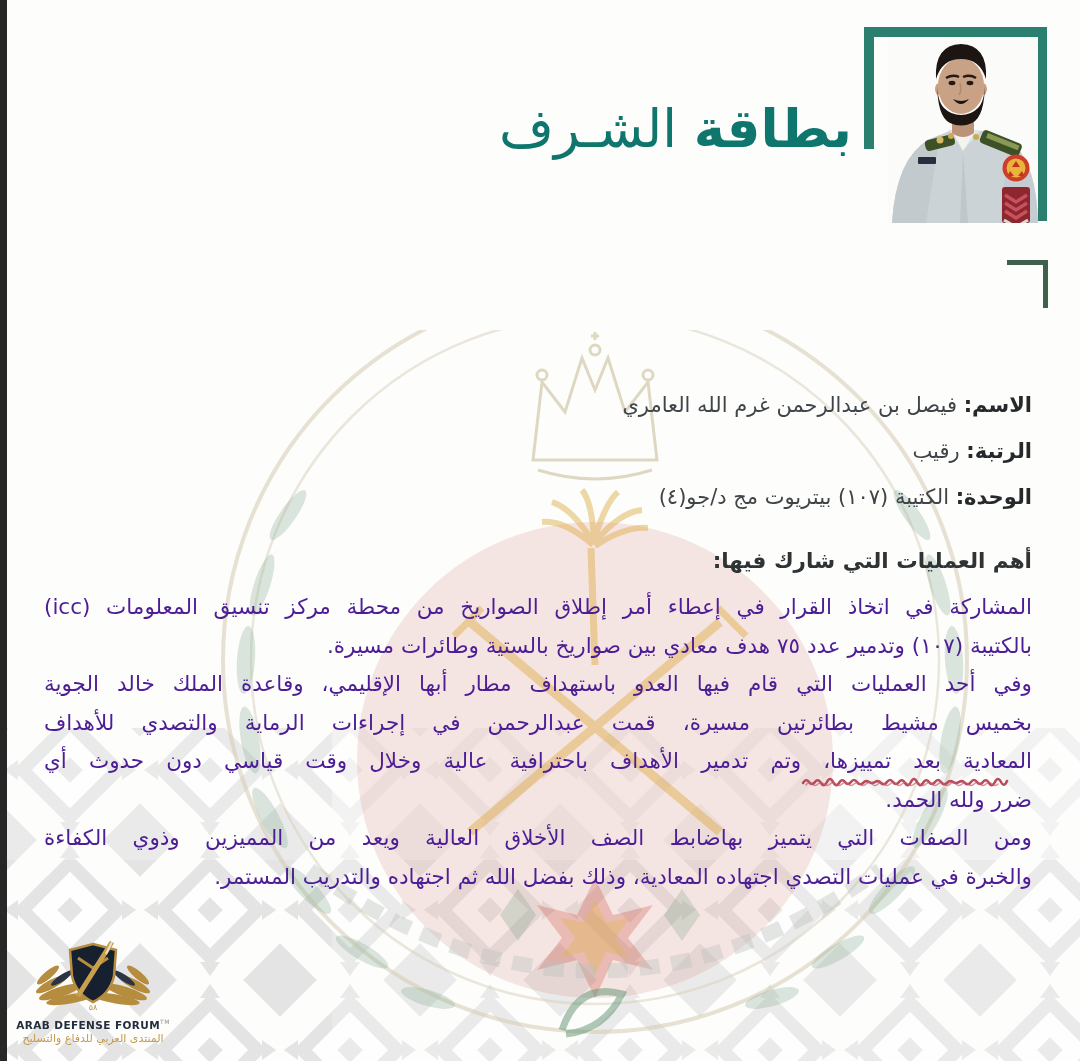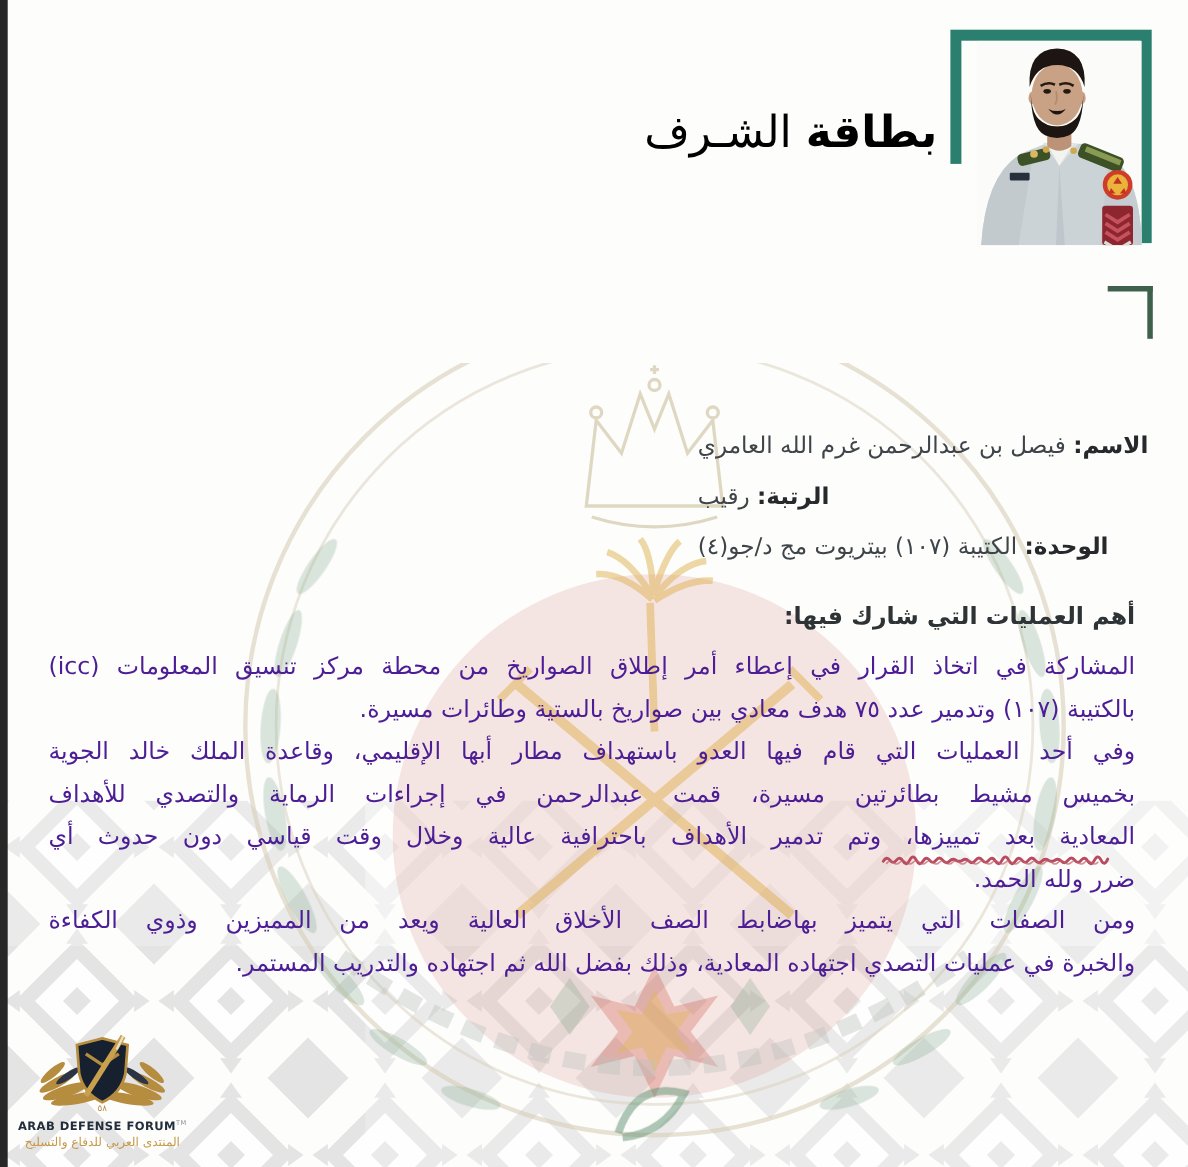--- a/index.html
+++ b/index.html
@@ -5,33 +5,33 @@
   html,body{margin:0;padding:0;background:#ffffff;}
   #stage{position:relative;width:1080px;height:1061px;overflow:hidden;background:#fdfdfc;
          font-family:"DejaVu Sans",sans-serif;}
   
   .edge-strip{position:absolute;left:0;top:0;width:7px;height:1061px;background:#272727;z-index:9;}
   
   .layer{position:absolute;left:0;top:0;z-index:0;}
   .z1{z-index:1}
   
   .title{position:absolute;top:96px;right:228px;z-index:5;direction:rtl;
-         color:#000000;font-size:40px;line-height:1.25;letter-spacing:0;}
+         color:#0f766e;font-size:53px;line-height:1.25;letter-spacing:0;}
   .title .b{font-weight:700;}
   .title .r{font-weight:500;}
   
   .photo-frame{position:absolute;left:864px;top:27px;width:163px;height:174px;
                border:10px solid #2a7f6f;z-index:5;background:transparent;}
   .photo-notch{position:absolute;left:851px;top:149px;width:92px;height:80px;background:#fdfdfc;z-index:6;}
   .photo{position:absolute;left:888px;top:37px;width:150px;height:186px;z-index:7;}
   
   .bracket{position:absolute;left:1007px;top:260px;width:36px;height:43px;
            border-top:5px solid #40604e;border-right:5px solid #40604e;z-index:5;}
   
-  .info{position:absolute;top:382px;right:36px;z-index:5;direction:rtl;text-align:left;
+  .info{position:absolute;top:382px;right:48px;z-index:5;direction:rtl;text-align:right;
         font-size:21px;line-height:46px;color:#3f4449;}
   .info .lbl{font-weight:700;color:#26292c;}
   
   .ops-heading{position:absolute;top:548px;right:48px;z-index:5;direction:rtl;
                font-size:21.5px;font-weight:700;color:#2e3336;}
   .ops{position:absolute;top:588px;right:48px;left:44px;z-index:5;direction:rtl;
        font-size:21.5px;line-height:38.5px;color:#4c1d95;}
   .ops .ln{text-align:justify;}
   .ops .ln.full{text-align-last:justify;}
   .ops .ln.last{text-align:right;text-align-last:right;}

